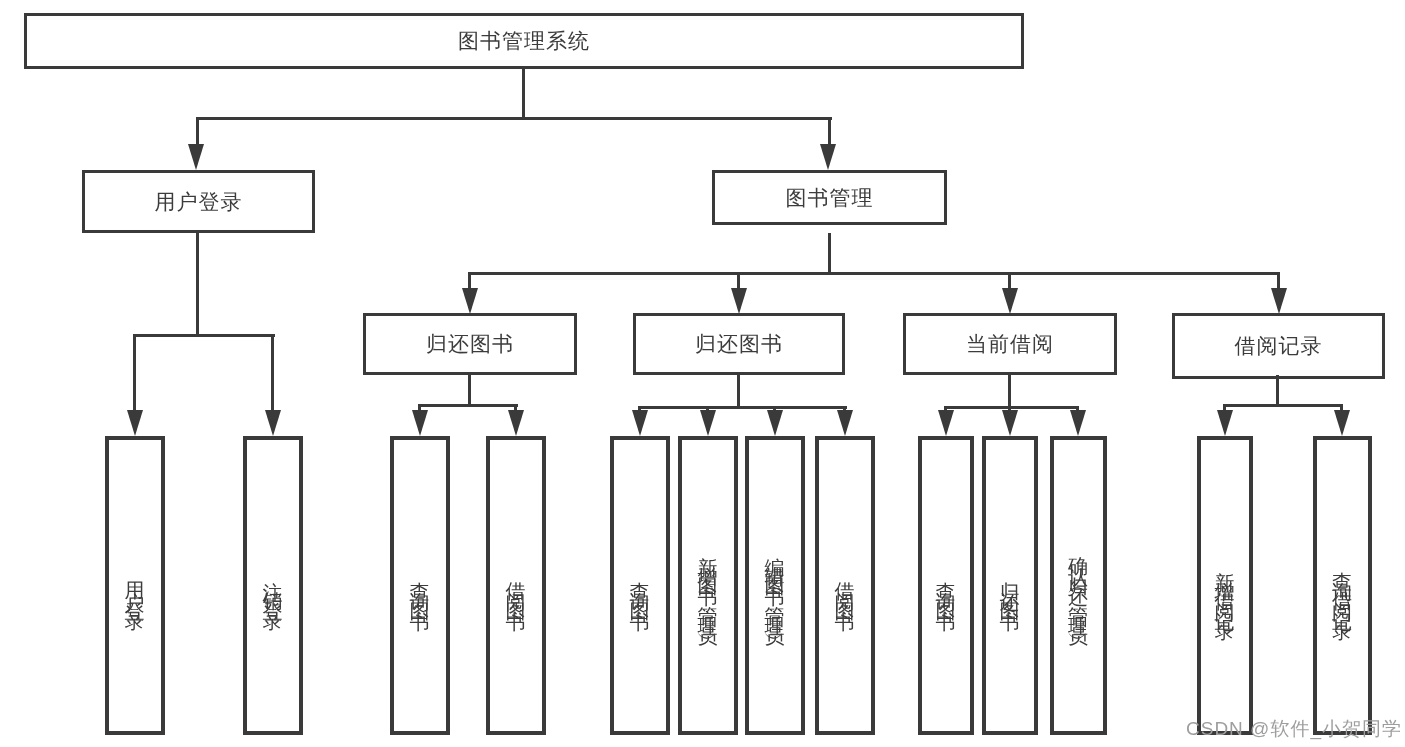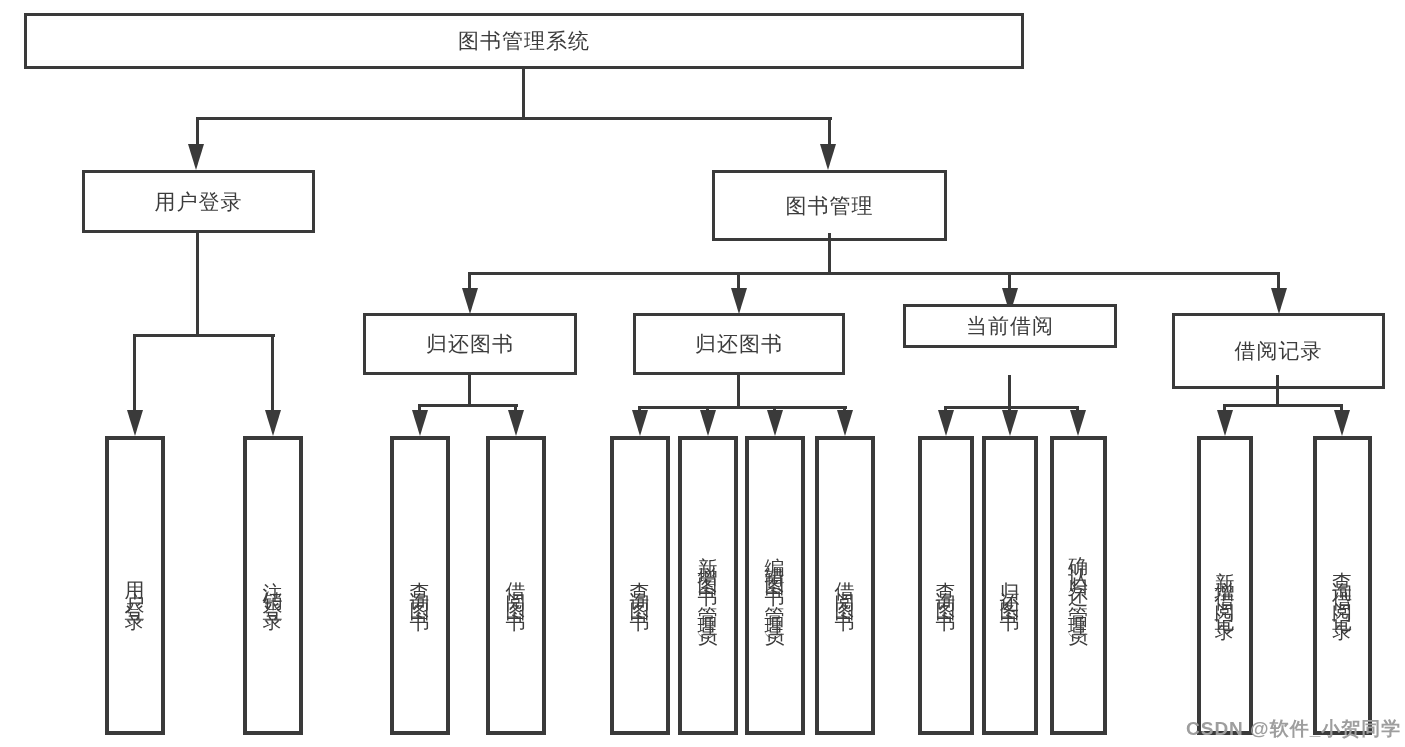--- a/index.html
+++ b/index.html
@@ -29,21 +29,21 @@
   .hline{height:3px;}
   .vline{width:3px;}
   .arrow{
     position:absolute;width:0;height:0;
     border-left:8px solid transparent;
     border-right:8px solid transparent;
     border-top:26px solid var(--line);
   }
   .watermark{
     position:absolute;left:1186px;top:716px;
-    font-size:19px;color:var(--wm);letter-spacing:1px;white-space:nowrap;font-weight:bold;
+    font-size:19px;color:var(--wm);letter-spacing:1px;white-space:nowrap;
   }
 </style>
 </head>
 <body>
 
 <div class="stage">
 
   <div class="box parent" style="left:24px;top:13px;width:1000px;height:56px">
     <span>图书管理系统</span>
   </div>
@@ -51,21 +51,21 @@
   <div class="vline" style="left:522px;top:69px;height:50px"></div>
   <div class="hline" style="left:196px;top:117px;width:636px"></div>
   <div class="vline" style="left:196px;top:117px;height:29px"></div>
   <div class="arrow" style="left:188px;top:144px"></div>
   <div class="vline" style="left:828px;top:117px;height:29px"></div>
   <div class="arrow" style="left:820px;top:144px"></div>
 
   <div class="box parent" style="left:82px;top:170px;width:233px;height:63px">
     <span>用户登录</span>
   </div>
-  <div class="box parent" style="left:712px;top:170px;width:235px;height:71px">
+  <div class="box parent" style="left:712px;top:170px;width:235px;height:55px">
     <span>图书管理</span>
   </div>
 
   <div class="vline" style="left:196px;top:233px;height:103px"></div>
   <div class="hline" style="left:133px;top:334px;width:142px"></div>
   <div class="vline" style="left:133px;top:334px;height:78px"></div>
   <div class="arrow" style="left:127px;top:410px"></div>
   <div class="vline" style="left:271px;top:334px;height:78px"></div>
   <div class="arrow" style="left:265px;top:410px"></div>
 
@@ -79,24 +79,24 @@
   <div class="arrow" style="left:1002px;top:288px"></div>
   <div class="vline" style="left:1277px;top:272px;height:18px"></div>
   <div class="arrow" style="left:1271px;top:288px"></div>
 
   <div class="box parent" style="left:363px;top:313px;width:214px;height:62px">
     <span>归还图书</span>
   </div>
   <div class="box parent" style="left:633px;top:313px;width:212px;height:62px">
     <span>归还图书</span>
   </div>
-  <div class="box parent" style="left:903px;top:304px;width:214px;height:44px">
+  <div class="box parent" style="left:903px;top:313px;width:214px;height:62px">
     <span>当前借阅</span>
   </div>
-  <div class="box parent" style="left:1172px;top:313px;width:213px;height:76px">
+  <div class="box parent" style="left:1172px;top:313px;width:213px;height:66px">
     <span>借阅记录</span>
   </div>
 
   <div class="vline" style="left:468px;top:375px;height:31px"></div>
   <div class="hline" style="left:418px;top:404px;width:100px"></div>
   <div class="vline" style="left:418px;top:404px;height:8px"></div>
   <div class="arrow" style="left:412px;top:410px"></div>
   <div class="vline" style="left:514px;top:404px;height:8px"></div>
   <div class="arrow" style="left:508px;top:410px"></div>
 

